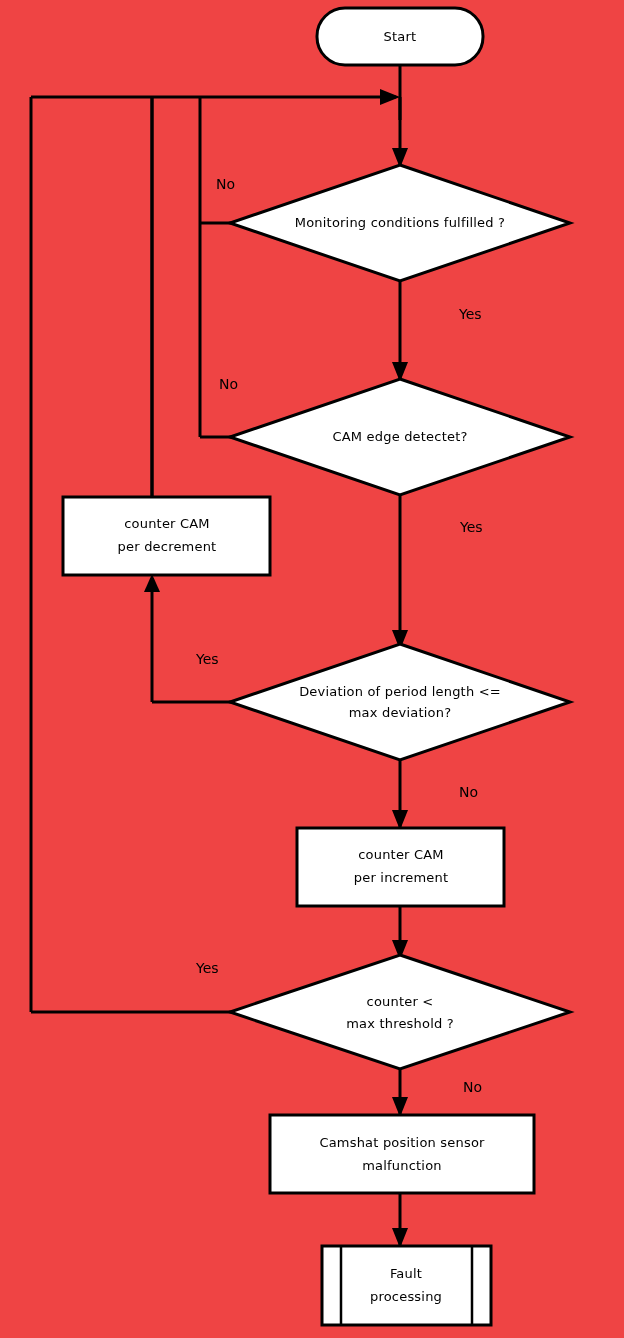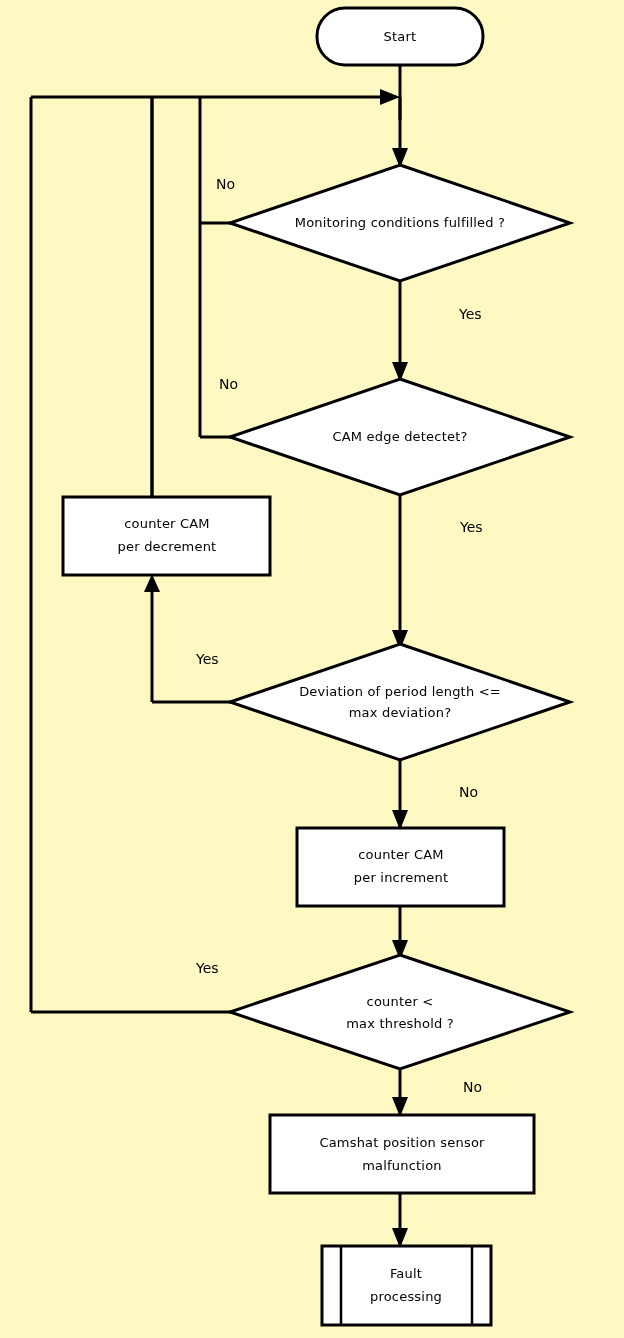--- a/index.html
+++ b/index.html
@@ -10,21 +10,21 @@
   body {
     width: 624px;
     height: 1338px;
     font-family: "DejaVu Sans", sans-serif;
     overflow: hidden;
   }
   #flowchart-root {
     position: relative;
     width: 624px;
     height: 1338px;
-    background: #fef9c3;
+    background: #ef4444;
   }
   svg.chart {
     display: block;
     width: 624px;
     height: 1338px;
   }
   .shape {
     fill: #ffffff;
     stroke: #000000;
     stroke-width: 3;

